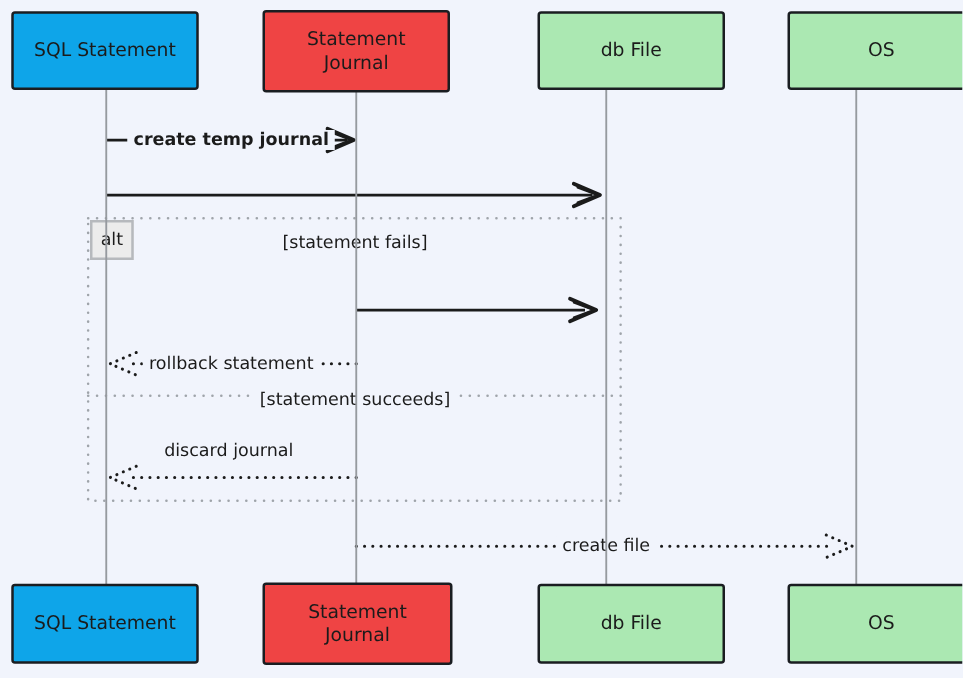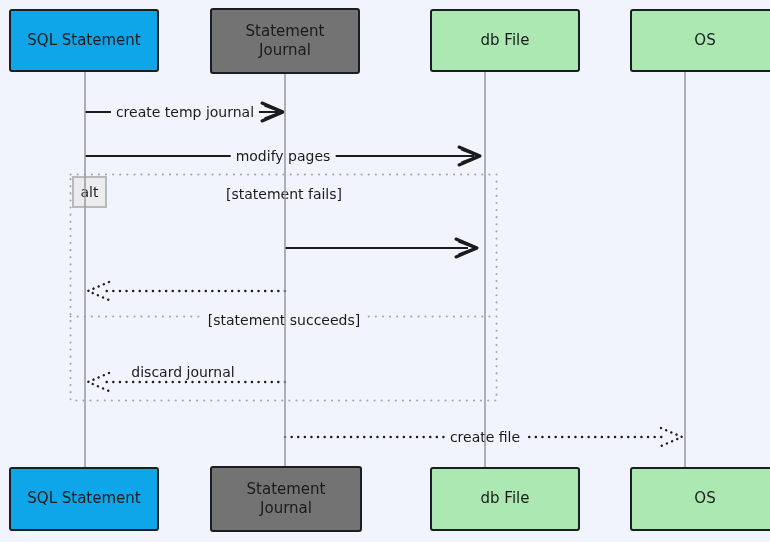--- a/index.html
+++ b/index.html
@@ -14,46 +14,46 @@
   #lifeline-layer { z-index:4; pointer-events:none; }
 
   .actor {
     position:absolute; box-sizing:border-box;
     border:2.5px solid #1a1d21; border-radius:3px;
     display:flex; align-items:center; justify-content:center;
     text-align:center; font-size:15px; line-height:1.3;
     z-index:5;
   }
   .actor.blue   { background:#0ea5e9; }
-  .actor.yellow { background:#737373; }
+  .actor.yellow { background:#ef4444; }
   .actor.green  { background:#abe8b2;margin-left:20px; }
   .actor .lbl-narrow { max-width:110px; }
 
   
   .a-sql-top     { left:9px;   top:9px;   width:150px; height:63px; }
   .a-journal-top { left:210px; top:8px;   width:150px; height:66px; }
   .a-db-top      { left:410px; top:9px;   width:150px; height:63px; }
   .a-os-top      { left:610px; top:9px;   width:150px; height:63px; }
   .a-sql-bot     { left:9px;   top:467px; width:150px; height:64px; }
   .a-journal-bot { left:210px; top:466px; width:152px; height:66px; }
   .a-db-bot      { left:410px; top:467px; width:150px; height:64px; }
   .a-os-bot      { left:610px; top:467px; width:150px; height:64px; }
 
   .msg-label {
     position:absolute; transform:translate(-50%,-50%);
     background:#f1f4fc; padding:0 5px;
     font-size:14px; white-space:nowrap; z-index:2;
   }
-  .l-msg0 { left:185px; top:112px; }
+  .l-msg0 { left:185px; top:112px;font-weight:bold; }
   .l-msg1 { left:283px; top:156px; }
   .l-cond0{ left:284px; top:194px; }
   .l-msg2 { left:382px; top:248px; }
   .l-msg3 { left:185px; top:291px; }
   .l-cond1{ left:284px; top:320px; }
-  .l-msg4 { left:183px; top:372px; }
+  .l-msg4 { left:183px; top:361px; }
   .l-msg5 { left:485px; top:437px; }
 
   .alt-tag {
     position:absolute; left:72px; top:176px; width:35px; height:32px;
     box-sizing:border-box; background:#ececec; border:2px solid #b6b9bd;
     display:flex; align-items:center; justify-content:center;
     font-size:14px; z-index:3;
   }
 </style>
 </head>
@@ -82,22 +82,22 @@
     <path d="M109 282 L88 291 L109 300" fill="none" stroke="#1b1b1b" stroke-width="2.4" stroke-dasharray="0.1 5.5" stroke-linecap="round" stroke-linejoin="round"></path>
 
     <line x1="285" y1="382" x2="102" y2="382" stroke="#1b1b1b" stroke-width="2.4" stroke-dasharray="0.1 6.5" stroke-linecap="round"></line>
     <path d="M109 373 L88 382 L109 391" fill="none" stroke="#1b1b1b" stroke-width="2.4" stroke-dasharray="0.1 5.5" stroke-linecap="round" stroke-linejoin="round"></path>
 
     <line x1="285" y1="437" x2="662" y2="437" stroke="#1b1b1b" stroke-width="2.4" stroke-dasharray="0.1 6.5" stroke-linecap="round"></line>
     <path d="M661 428 L682 437 L661 446" fill="none" stroke="#1b1b1b" stroke-width="2.4" stroke-dasharray="0.1 5.5" stroke-linecap="round" stroke-linejoin="round"></path>
   </svg>
 
   <div class="msg-label l-msg0">create temp journal</div>
-  <div class="msg-label l-msg1">modify pages</div>
   <div class="msg-label l-cond0">[statement fails]</div>
+  <div class="msg-label l-msg3">rollback statement</div>
   <div class="msg-label l-cond1">[statement succeeds]</div>
   <div class="msg-label l-msg4">discard journal</div>
   <div class="msg-label l-msg5">create file</div>
 
   <div class="alt-tag">alt</div>
 
   <svg id="lifeline-layer" class="layer">
     <line x1="85" y1="72" x2="85" y2="468" stroke="#969a9f" stroke-width="1.5"></line>
     <line x1="285" y1="72" x2="285" y2="468" stroke="#969a9f" stroke-width="1.5"></line>
     <line x1="485" y1="72" x2="485" y2="468" stroke="#969a9f" stroke-width="1.5"></line>

